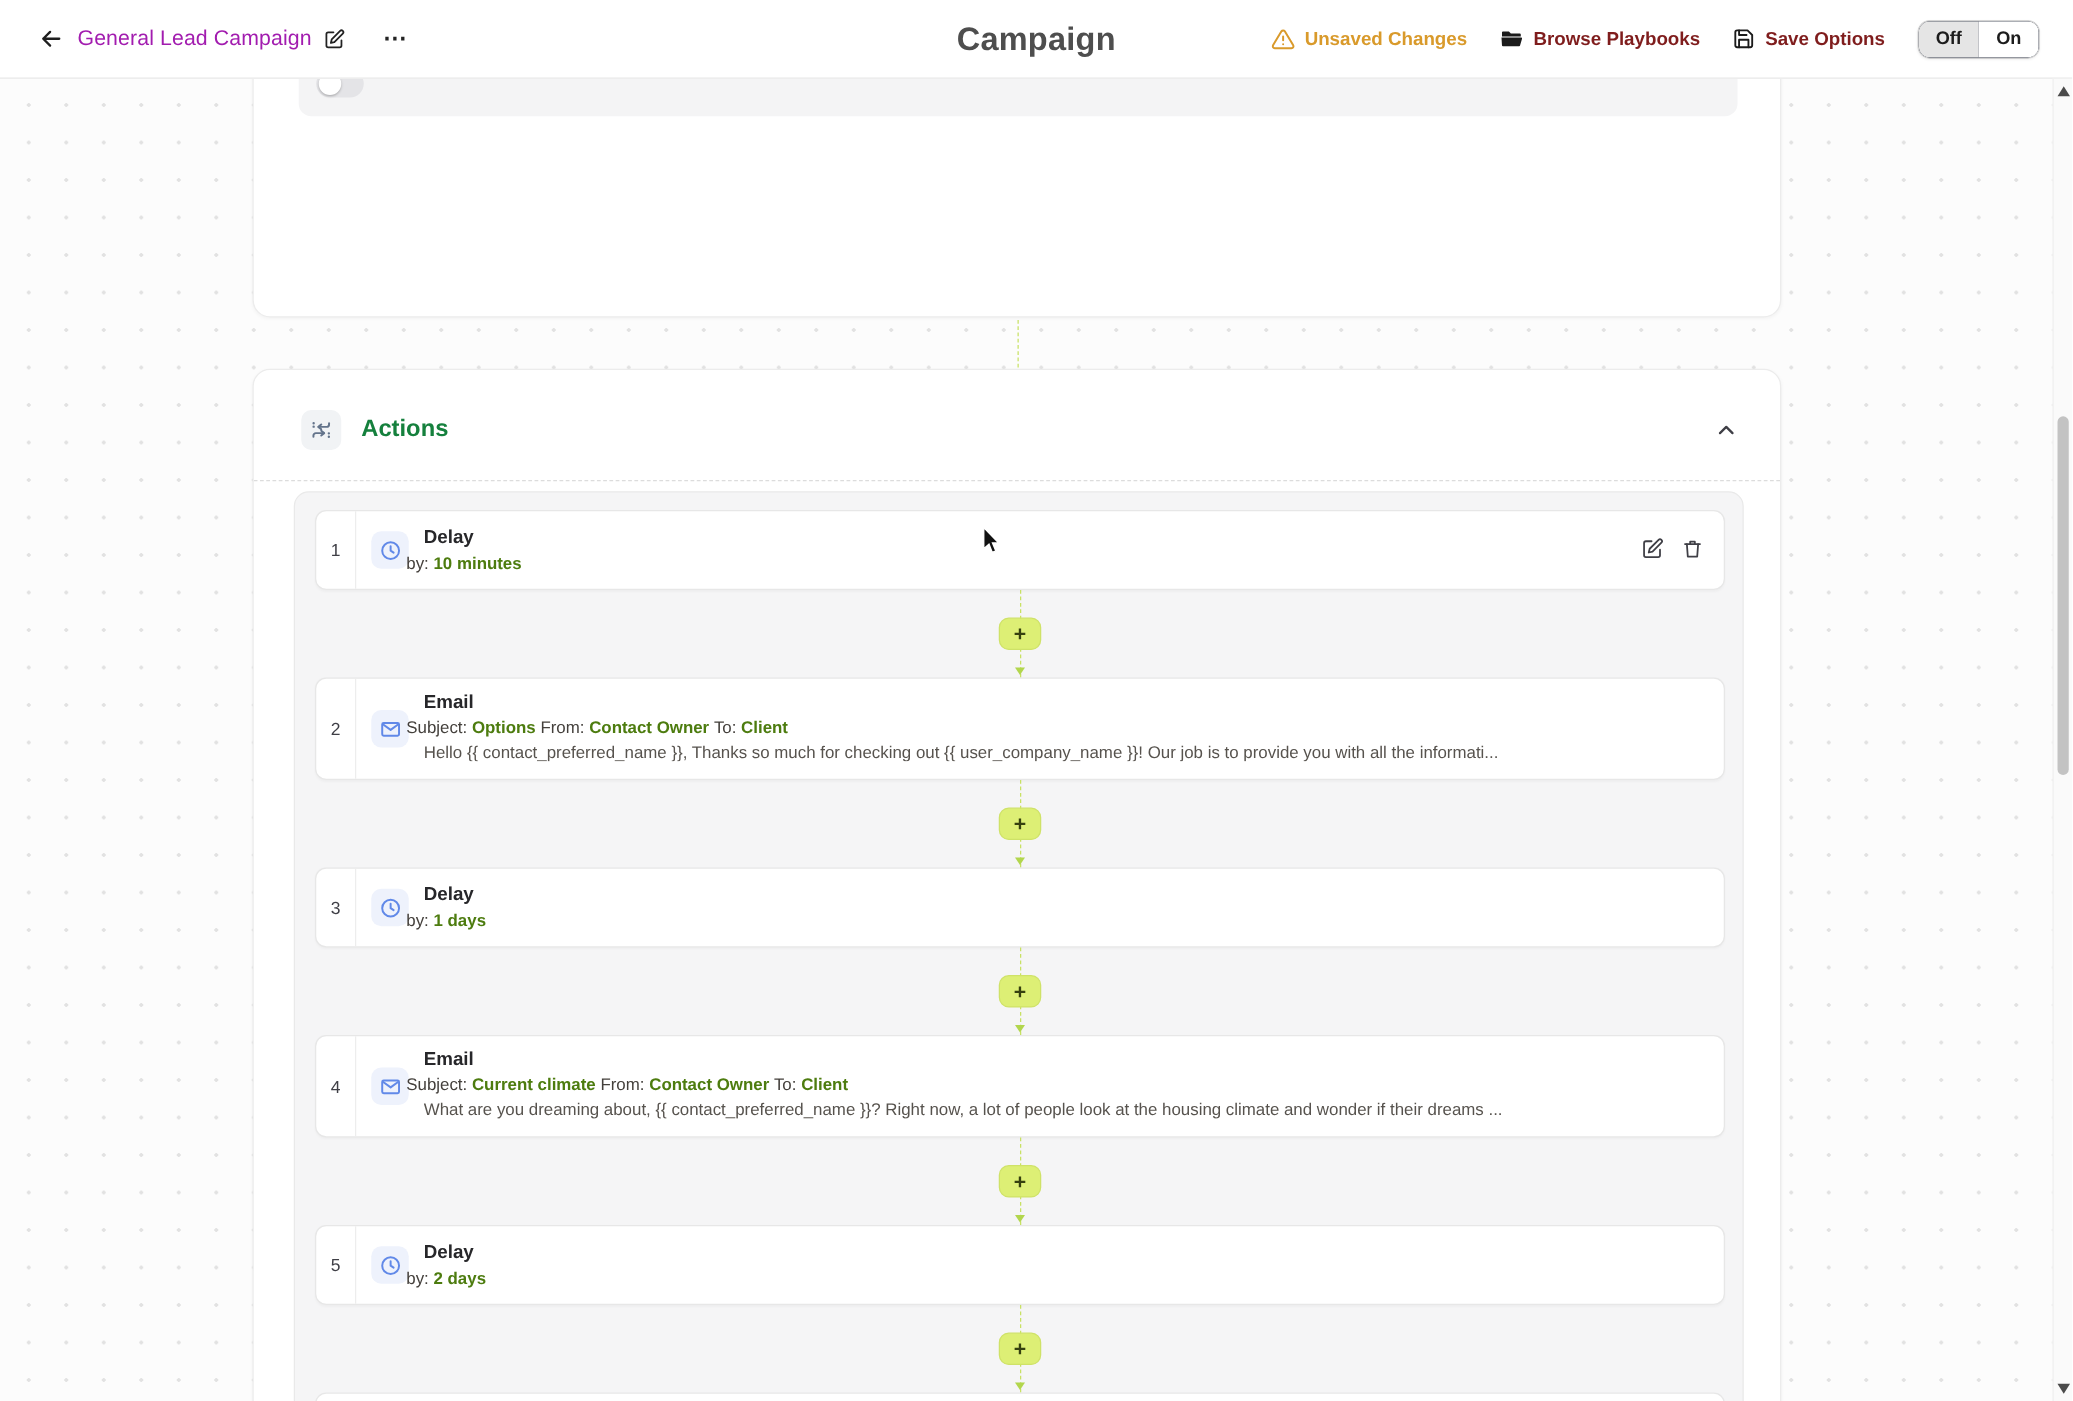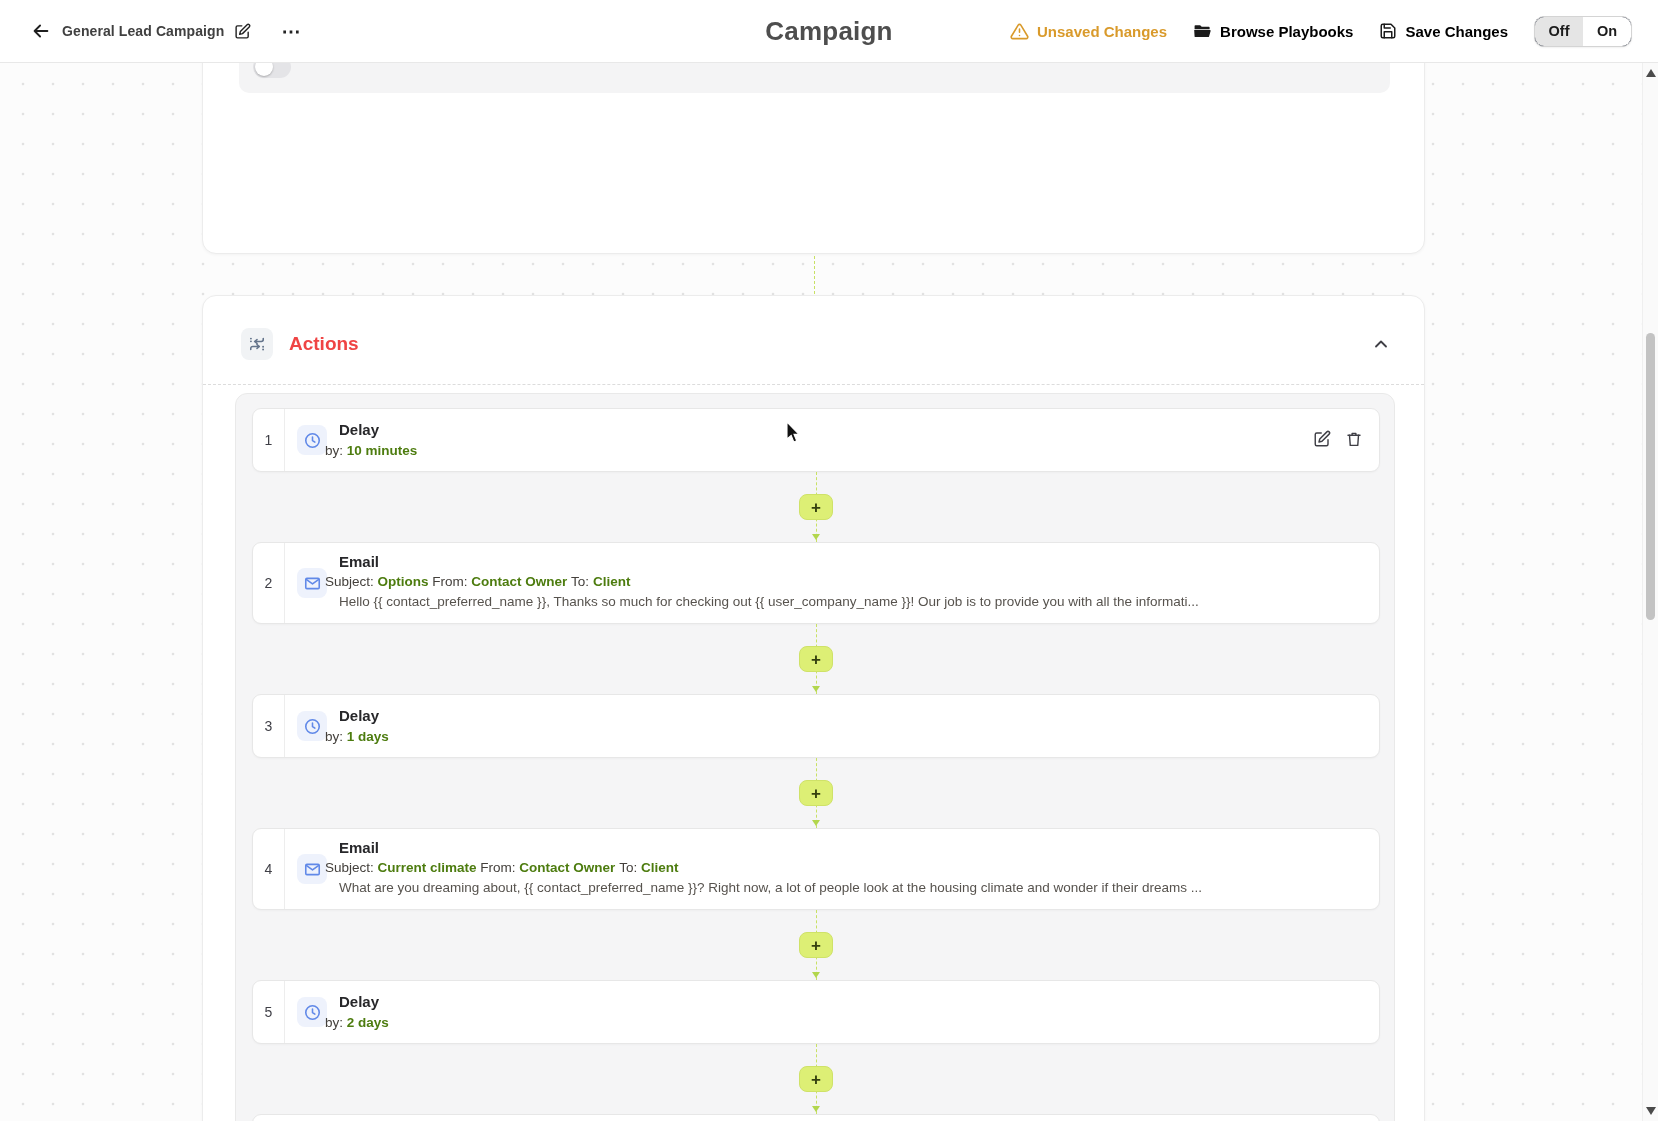--- a/index.html
+++ b/index.html
@@ -6,27 +6,27 @@
     --warn:#d99a2b; --lime:#ddef75; --limeline:#c8e164; --green:#4d7c0f; --iblue:#6189e8;
   }
   *{margin:0;padding:0;box-sizing:border-box;}
   body{font-family:"Liberation Sans",sans-serif;background:#fff;}
   .stage{position:relative;width:1658px;height:1121px;overflow:hidden;background:#fff;}
 
   
   .topbar{position:absolute;left:0;top:0;width:1658px;height:63px;background:#fff;
     border-bottom:1px solid #e8e8e8;z-index:30;}
   .tb-left{position:absolute;left:30px;top:0;height:62px;display:flex;align-items:center;gap:10px;}
-  .tb-title{font-size:14px;font-weight:700;color:#404040;letter-spacing:.1px;}
+  .tb-title{font-size:17px;font-weight:400;color:#a21caf;letter-spacing:.1px;}
   .icon-btn{display:flex;align-items:center;justify-content:center;background:none;border:none;cursor:pointer;color:#232323;}
   .tb-more{font-size:19px;color:#232323;letter-spacing:1px;margin-left:20px;font-weight:700;}
   .tb-center{position:absolute;left:0;right:0;top:0;height:62px;display:flex;align-items:center;justify-content:center;pointer-events:none;}
   .app-title{font-size:26px;font-weight:600;color:#4e4e4e;letter-spacing:.2px;}
   .tb-right{position:absolute;right:26px;top:0;height:62px;display:flex;align-items:center;gap:26px;}
-  .tb-item{display:flex;align-items:center;gap:8px;font-size:15px;font-weight:600;color:#000000;cursor:pointer;background:none;border:none;}
+  .tb-item{display:flex;align-items:center;gap:8px;font-size:15px;font-weight:600;color:#7f1d1d;cursor:pointer;background:none;border:none;}
   .tb-warn{color:var(--warn);}
   .seg{display:flex;border:1px solid #d4d4d4;border-radius:10px;overflow:hidden;height:31px;
     box-shadow:0 1px 2px rgba(0,0,0,.06);background:#0f172a;}
   .seg>div{width:48px;display:flex;align-items:center;justify-content:center;font-size:14.5px;font-weight:600;color:#1c1c1c;cursor:pointer;}
   .seg-off{background:#e5e5e5;}
   .seg-on{background:#fff;}
 
   
   .canvas{position:absolute;left:0;top:63px;width:1658px;height:1058px;overflow:hidden;
     background-color:#fcfcfc;
@@ -47,21 +47,21 @@
     box-shadow:0 1px 2px rgba(0,0,0,.25);}
   .setrow-a .toggle{top:10px;}
   .setrow-b .toggle,.setrow-c .toggle{top:18px;}
   .setlabel{position:absolute;left:70px;top:19px;font-size:15px;font-weight:500;color:#1f2937;display:flex;align-items:center;gap:7px;}
   .row-edit{position:absolute;right:18px;top:19px;color:#cbcbcb;}
 
   
   .actions-card{left:202px;top:232px;width:1223px;height:850px;border-radius:14px;overflow:hidden;}
   .ac-head-icon{position:absolute;left:38px;top:32px;width:32px;height:32px;border-radius:8px;
     background:#f1f3f5;display:flex;align-items:center;justify-content:center;}
-  .ac-title{position:absolute;left:86px;top:37px;font-size:19px;font-weight:700;color:#ef4444;}
+  .ac-title{position:absolute;left:86px;top:37px;font-size:19px;font-weight:700;color:#15803d;}
   .ac-collapse{position:absolute;left:1168px;top:38px;cursor:pointer;color:#3f3f46;}
   .ac-sep{position:absolute;left:0;right:0;top:88px;border-top:1px dashed #dcdcdc;}
   .ac-container{position:absolute;left:32px;top:97px;width:1160px;height:760px;
     background:#f5f5f6;border:1px solid #e9e9e9;border-radius:12px;}
 
   .arow{position:absolute;left:16px;width:1128px;background:#fff;border:1px solid #e7e7e7;border-radius:9px;
     box-shadow:0 1px 2px rgba(0,0,0,.03);}
   .arow-num{position:absolute;left:0;top:0;bottom:0;width:32px;border-right:1px solid #ededed;
     display:flex;align-items:center;justify-content:center;font-size:14px;color:#3f3f46;}
   .arow-icon{position:absolute;left:44px;top:50%;margin-top:-15px;width:30px;height:30px;border-radius:8px;
@@ -151,21 +151,21 @@
         </span>
         <span>Browse Playbooks</span>
       </button>
       <button class="tb-item">
         <span>
           <svg width="18" height="18" viewBox="0 0 24 24" fill="none" stroke="#1b1b1b" stroke-width="2" stroke-linecap="round" stroke-linejoin="round">
               <path d="M19 21H5a2 2 0 0 1-2-2V5a2 2 0 0 1 2-2h11l5 5v11a2 2 0 0 1-2 2z"></path>
               <path d="M17 21v-8H7v8M7 3v5h8"></path>
             </svg>
         </span>
-        <span>Save Changes</span>
+        <span>Save Options</span>
       </button>
       <div class="seg">
         <div class="seg-off">Off</div>
         <div class="seg-on">On</div>
       </div>
     </div>
   </div>
 
   <div class="canvas">
 

